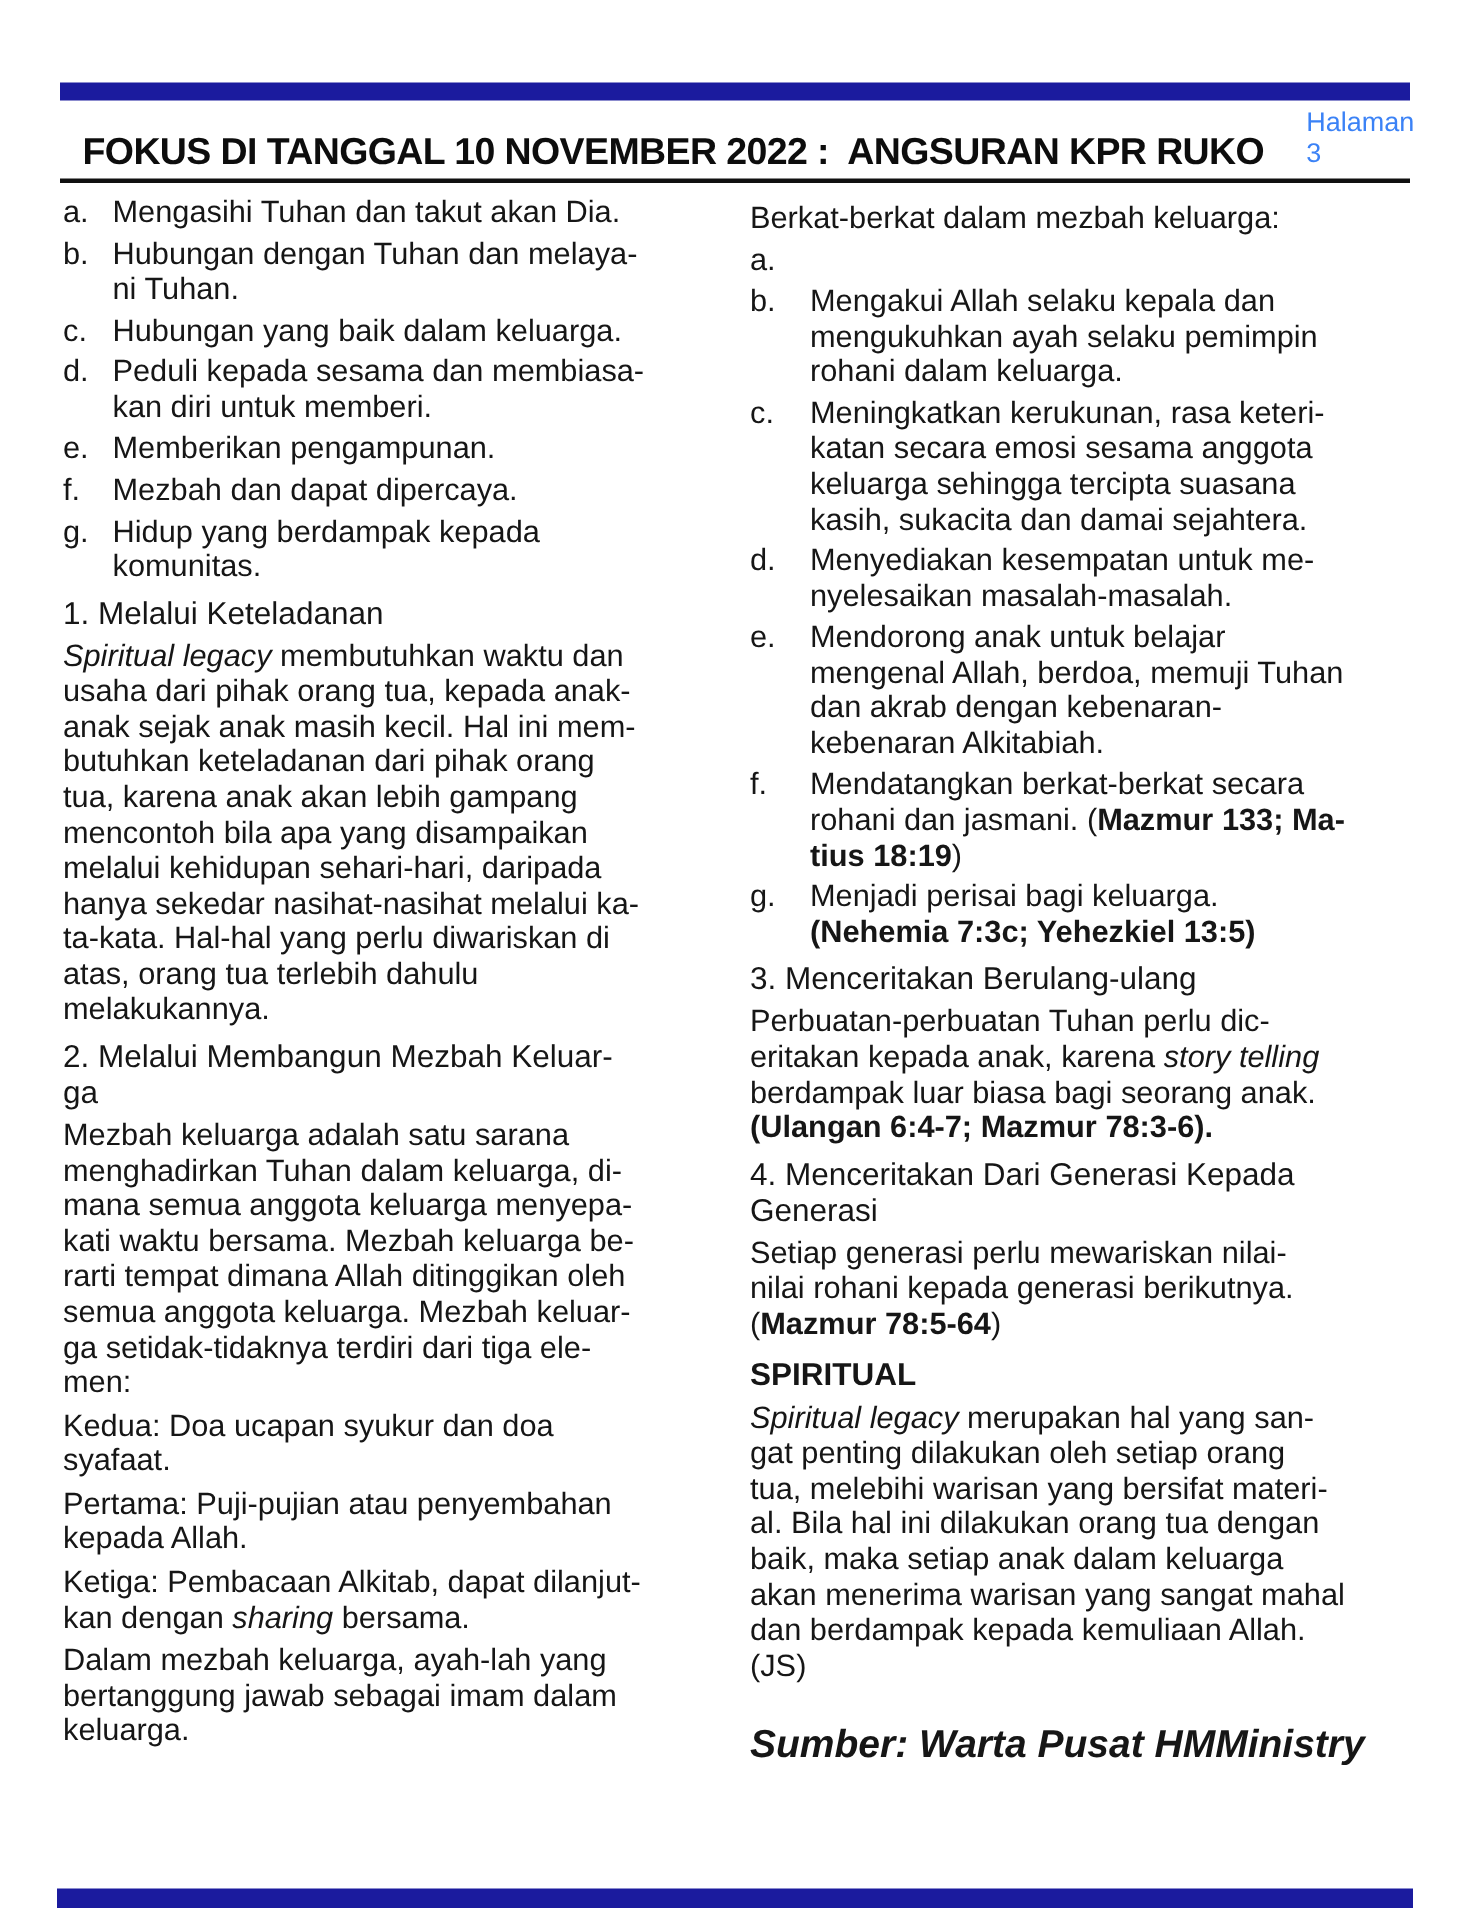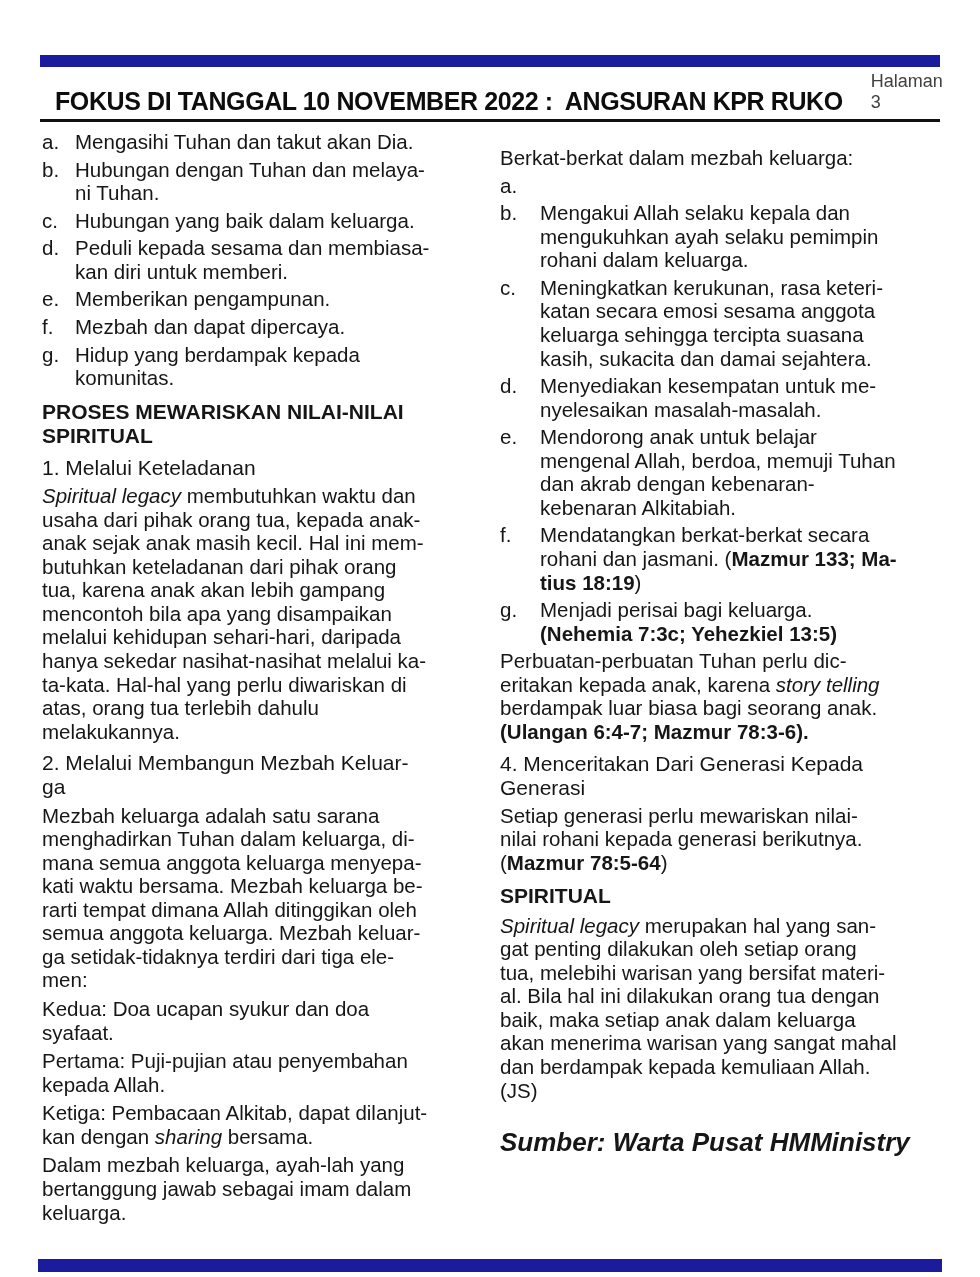--- a/index.html
+++ b/index.html
@@ -14,35 +14,35 @@
   .bluebar{background:#1b1b9e;height:12px;}
   .bluebar.top{margin:55px 40px 0 40px;}
   .hdr{
     display:flex;justify-content:space-between;align-items:flex-end;
     margin:0 40px;padding:4px 2px 3px 15px;gap:28px;
   }
   .hdr-title{
     font-weight:bold;font-size:25px;letter-spacing:-0.4px;white-space:pre;
     color:#0d0d0d;
   }
-  .hdr-page{font-size:18px;padding-bottom:3px;color:#404040;}
+  .hdr-page{font-size:18px;padding-bottom:3px;color:#3b82f6;}
   .rule{margin:0 40px;border-top:3px solid #101010;}
   .cols{
     display:flex;gap:30px;
     margin:8px 40px 0 42px;
     font-size:20.5px;line-height:1.15;
   }
   .col.left{width:428px;flex:none;}
   .col.right{flex:1;min-width:0;}
   .li{display:flex;margin:0 0 4px 0;}
   .li .mk{flex:none;width:33px;}
   .col.right .li .mk{width:40px;}
   .tx,.para,.h2,.h3{white-space:pre-line;}
   .para{margin:0 0 5px 0;}
-  .intro{margin:16px 0 4px 0;}
+  .intro{margin:4px 0 4px 0;}
   .h2{font-weight:bold;font-size:21px;line-height:1.15;margin:10px 0 5px;}
   .h3{font-weight:normal;font-size:21px;line-height:1.15;margin:8px 0 4px;}
   .b{font-weight:bold;}
   .i{font-style:italic;}
   .source{
     font-weight:bold;font-style:italic;font-size:26px;
     margin-top:26px;
   }
   .footbar{position:absolute;left:38px;width:904px;top:1204px;height:13px;background:#1b1b9e;}
   .foottext{
@@ -91,22 +91,20 @@
       <div class="li">
         <span class="mk">f.</span>
         <span class="tx"><span>Mezbah dan dapat dipercaya.</span></span>
       </div>
       <div class="li">
         <span class="mk">g.</span>
         <span class="tx"><span>Hidup yang berdampak kepada
 komunitas.</span></span>
       </div>
 
-      <div class="h2">PROSES MEWARISKAN NILAI-NILAI
-SPIRITUAL</div>
 
       <div class="h3">1. Melalui Keteladanan</div>
       <div class="para"><span class="i">Spiritual legacy</span><span> membutuhkan waktu dan
 usaha dari pihak orang tua, kepada anak-
 anak sejak anak masih kecil. Hal ini mem-
 butuhkan keteladanan dari pihak orang
 tua, karena anak akan lebih gampang
 mencontoh bila apa yang disampaikan
 melalui kehidupan sehari-hari, daripada
 hanya sekedar nasihat-nasihat melalui ka-
@@ -171,20 +169,21 @@
         <span class="tx"><span>Mendatangkan berkat-berkat secara
 rohani dan jasmani. (</span><span class="b">Mazmur 133; Ma-
 tius 18:19</span><span>)</span></span>
       </div>
       <div class="li">
         <span class="mk">g.</span>
         <span class="tx"><span>Menjadi perisai bagi keluarga.
 </span><span class="b">(Nehemia 7:3c; Yehezkiel 13:5)</span></span>
       </div>
 
+      <div class="h3">3. Menceritakan Berulang-ulang</div>
       <div class="para"><span>Perbuatan-perbuatan Tuhan perlu dic-
 eritakan kepada anak, karena </span><span class="i">story telling</span><span>
 berdampak luar biasa bagi seorang anak.
 </span><span class="b">(Ulangan 6:4-7; Mazmur 78:3-6).</span></div>
 
       <div class="h3">4. Menceritakan Dari Generasi Kepada
 Generasi</div>
       <div class="para"><span>Setiap generasi perlu mewariskan nilai-
 nilai rohani kepada generasi berikutnya.
 (</span><span class="b">Mazmur 78:5-64</span><span>)</span></div>

